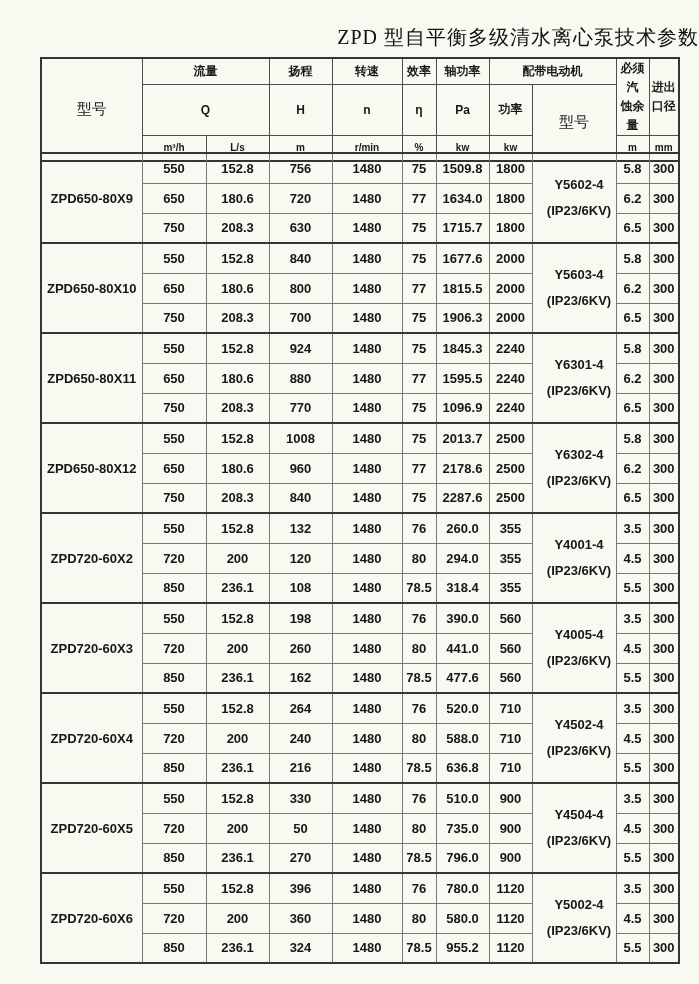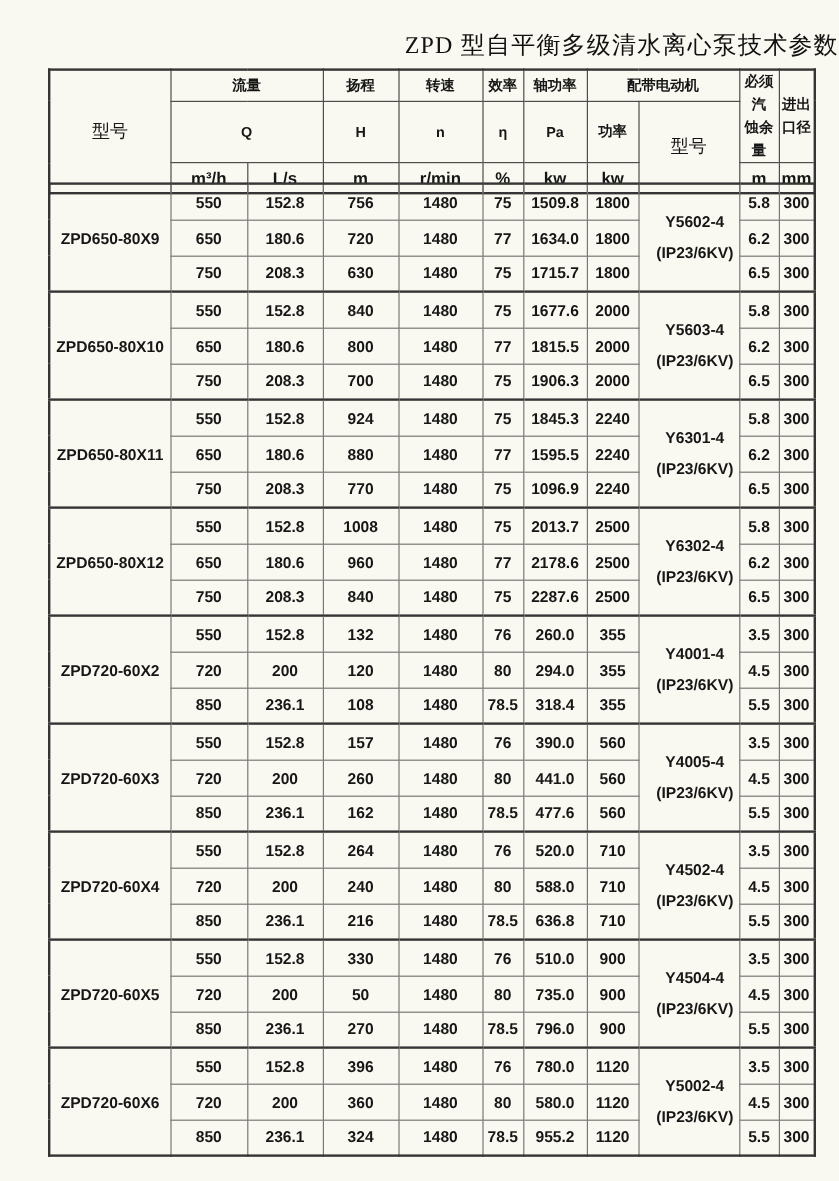--- a/index.html
+++ b/index.html
@@ -33,21 +33,21 @@
 
   
   .header-tbl { top: 57px; }
   .header-tbl td {
     border: 1px solid #4d4d4d;
     font-weight: bold; font-size: 12px;
   }
   .header-tbl tr.hr1 { height: 26px; }
   .header-tbl tr.hr2 { height: 25px; }
   .header-tbl tr.hr3 { height: 25px; }
-  .header-tbl td.unit { font-size: 14px; }
+  .header-tbl td.unit { font-size: 10px; }
   .header-tbl td.hdr-model { font-weight: normal; font-family: "Liberation Serif", serif; font-size: 15px; }
   .blk { display: block; line-height: 19px; }
 
   
   .body-tbl { top: 152px; }
   .body-tbl td {
     border: 1px solid #787878;
     font-size: 13px; font-weight: bold;
   }
   .body-tbl tr { height: 30px; }
@@ -319,21 +319,21 @@
           <td>78.5</td>
           <td>318.4</td>
           <td>355</td>
           <td>5.5</td>
           <td>300</td>
         </tr>
         <tr class="grp-top">
           <td rowspan="3" class="model-cell">ZPD720-60X3</td>
           <td>550</td>
           <td>152.8</td>
-          <td>157</td>
+          <td>198</td>
           <td>1480</td>
           <td>76</td>
           <td>390.0</td>
           <td>560</td>
           <td rowspan="3" class="motor-cell">
             <span class="blk">Y4005-4</span>
             <span class="blk">(IP23/6KV)</span>
           </td>
           <td>3.5</td>
           <td>300</td>

